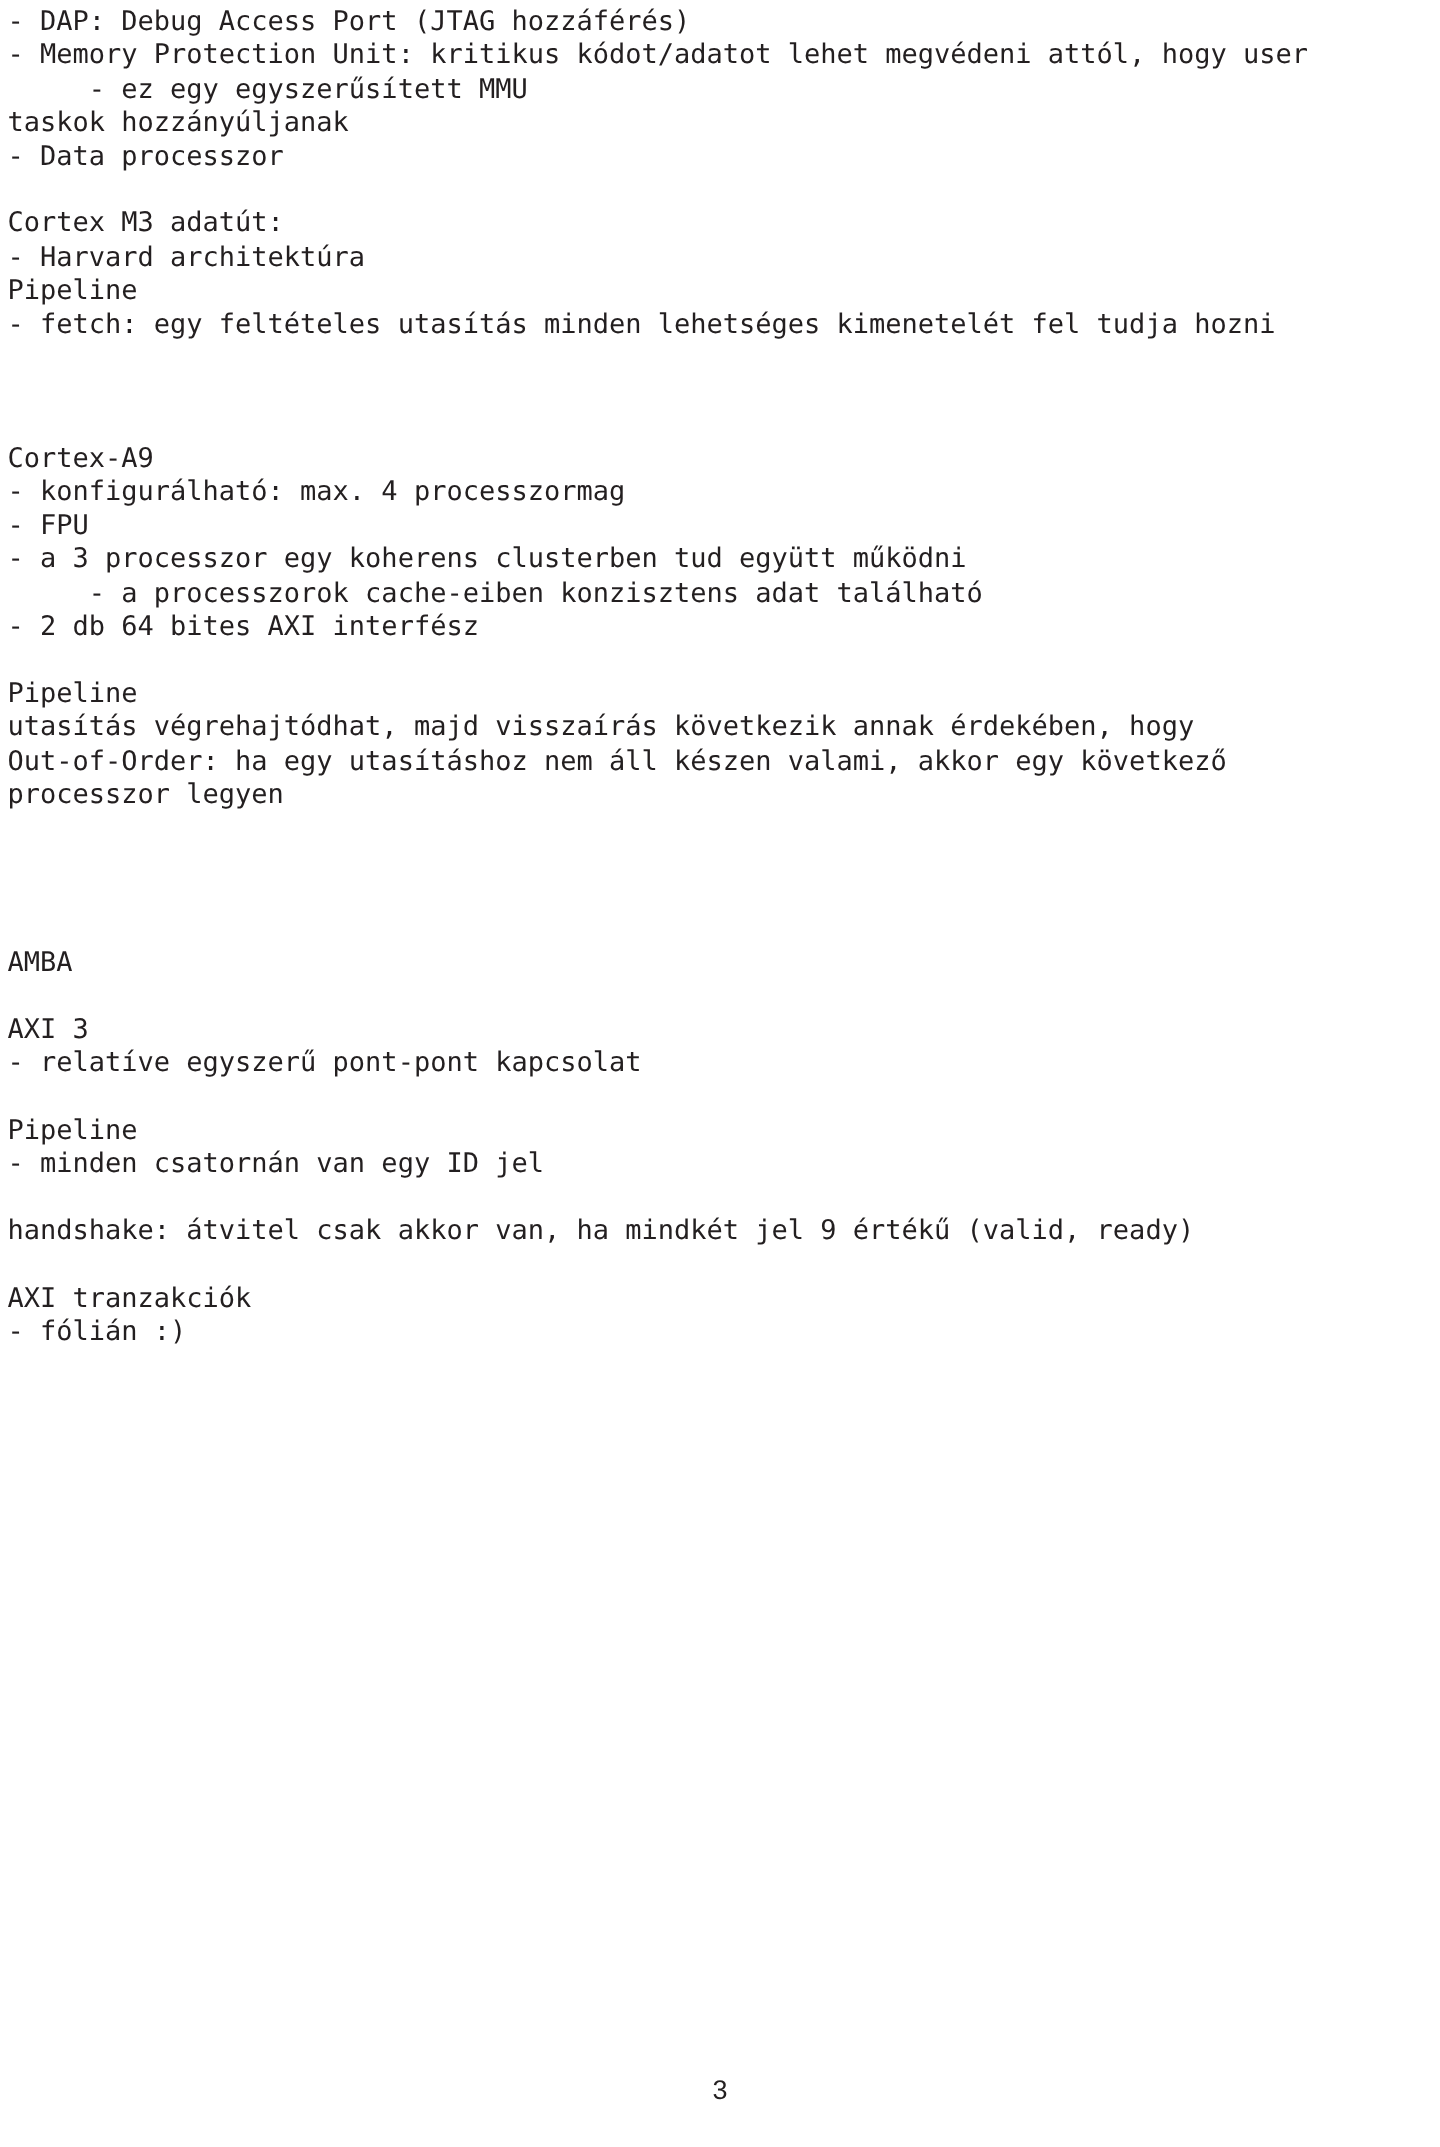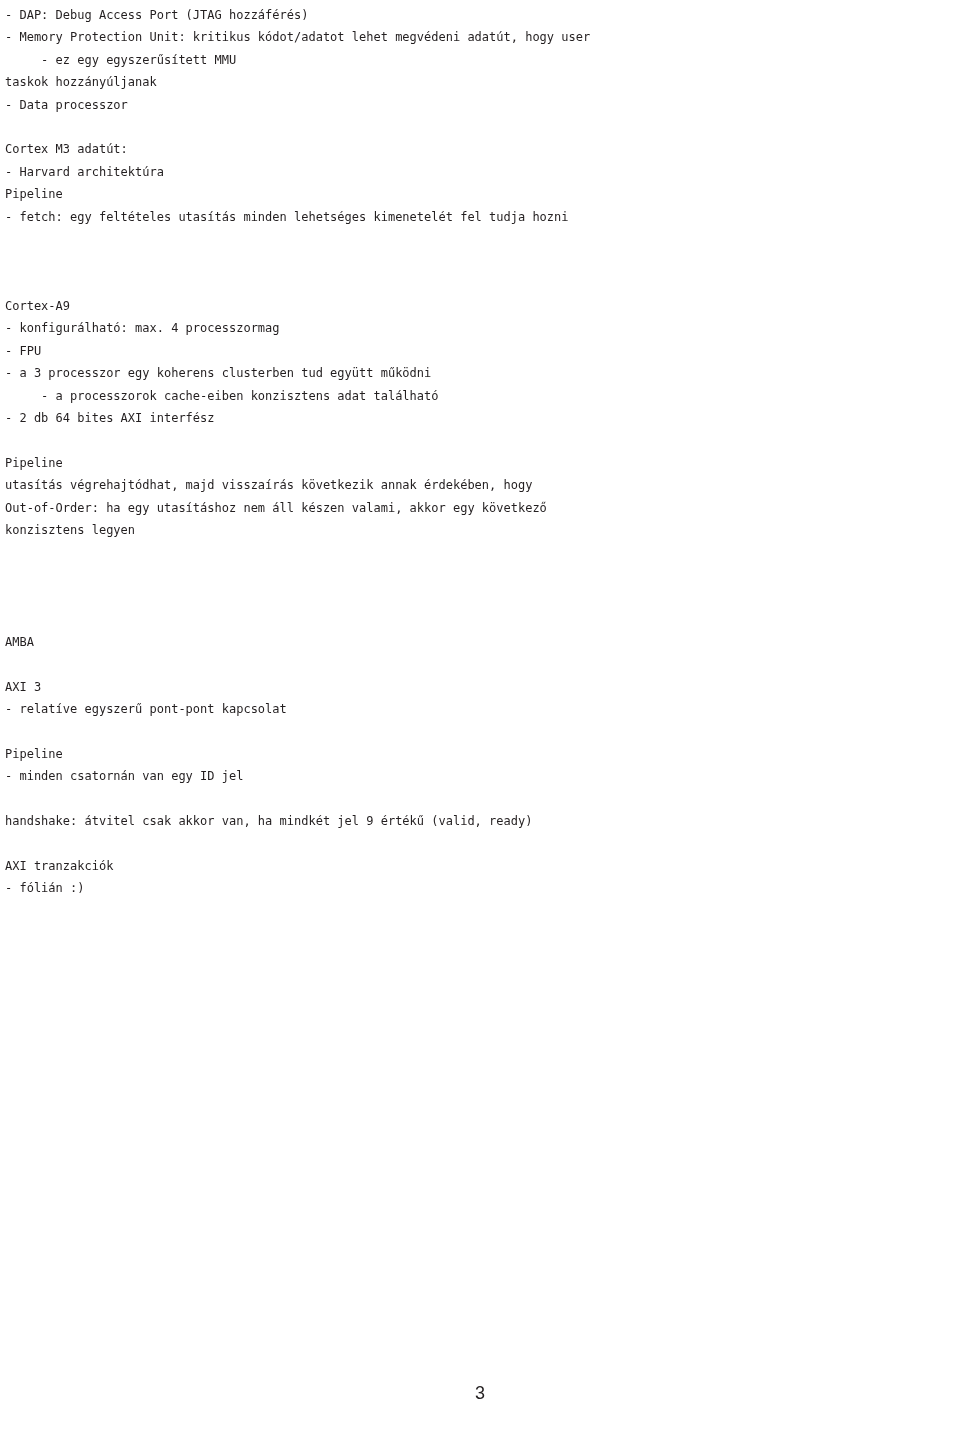--- a/index.html
+++ b/index.html
@@ -23,21 +23,21 @@
     background: #ffffff;
   }
   .doc-body {
     position: absolute;
     left: 5px;
     top: 4px;
     width: 955px;
   }
   .line {
     font-family: "DejaVu Sans Mono", "Liberation Mono", monospace;
-    font-size: 12px;
+    font-size: 18px;
     line-height: 22.4px;
     color: #231f20;
     white-space: pre;
     letter-spacing: 0px;
     height: 22.4px;
     -webkit-font-smoothing: none;
   }
   .line.blank {
     color: transparent;
   }
@@ -53,21 +53,21 @@
     color: #231f20;
   }
 </style>
 </head>
 <body>
 
 <div id="page">
 
   <div class="doc-body">
       <div class="line">- DAP: Debug Access Port (JTAG hozzáférés)</div>
-      <div class="line">- Memory Protection Unit: kritikus kódot/adatot lehet megvédeni adatút, hogy user</div>
+      <div class="line">- Memory Protection Unit: kritikus kódot/adatot lehet megvédeni attól, hogy user</div>
       <div class="line">     - ez egy egyszerűsített MMU</div>
       <div class="line">taskok hozzányúljanak</div>
       <div class="line">- Data processzor</div>
       <div class="line blank">&nbsp;</div>
       <div class="line">Cortex M3 adatút:</div>
       <div class="line">- Harvard architektúra</div>
       <div class="line">Pipeline</div>
       <div class="line">- fetch: egy feltételes utasítás minden lehetséges kimenetelét fel tudja hozni</div>
       <div class="line blank">&nbsp;</div>
       <div class="line blank">&nbsp;</div>
@@ -75,21 +75,21 @@
       <div class="line">Cortex-A9</div>
       <div class="line">- konfigurálható: max. 4 processzormag</div>
       <div class="line">- FPU</div>
       <div class="line">- a 3 processzor egy koherens clusterben tud együtt működni</div>
       <div class="line">     - a processzorok cache-eiben konzisztens adat található</div>
       <div class="line">- 2 db 64 bites AXI interfész</div>
       <div class="line blank">&nbsp;</div>
       <div class="line">Pipeline</div>
       <div class="line">utasítás végrehajtódhat, majd visszaírás következik annak érdekében, hogy</div>
       <div class="line">Out-of-Order: ha egy utasításhoz nem áll készen valami, akkor egy következő</div>
-      <div class="line">konzisztens legyen</div>
+      <div class="line">processzor legyen</div>
       <div class="line blank">&nbsp;</div>
       <div class="line blank">&nbsp;</div>
       <div class="line blank">&nbsp;</div>
       <div class="line blank">&nbsp;</div>
       <div class="line">AMBA</div>
       <div class="line blank">&nbsp;</div>
       <div class="line">AXI 3</div>
       <div class="line">- relatíve egyszerű pont-pont kapcsolat</div>
       <div class="line blank">&nbsp;</div>
       <div class="line">Pipeline</div>

